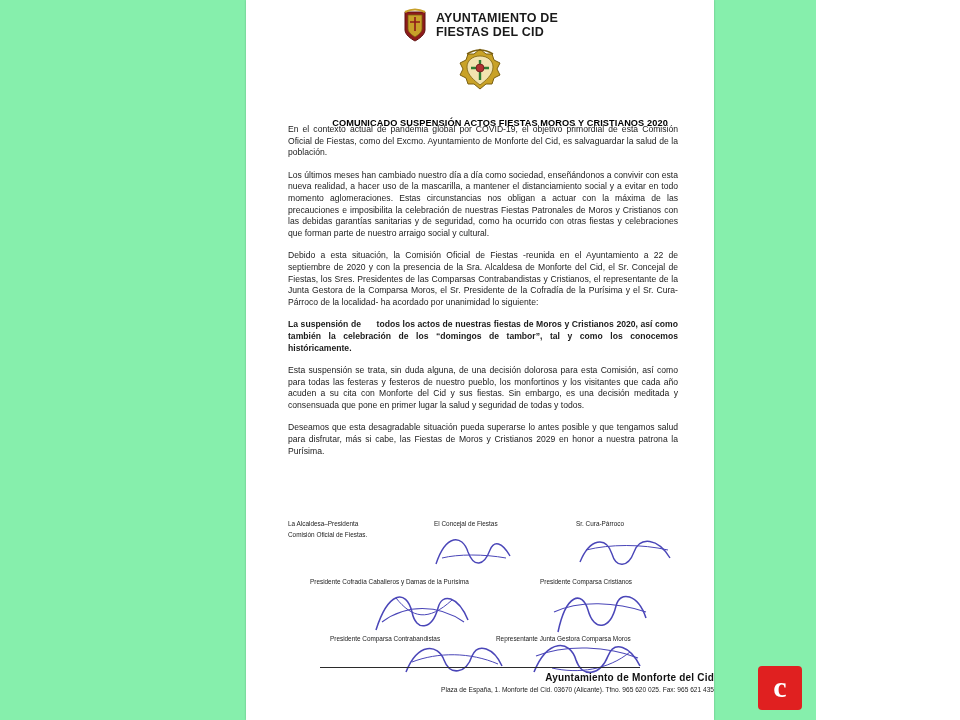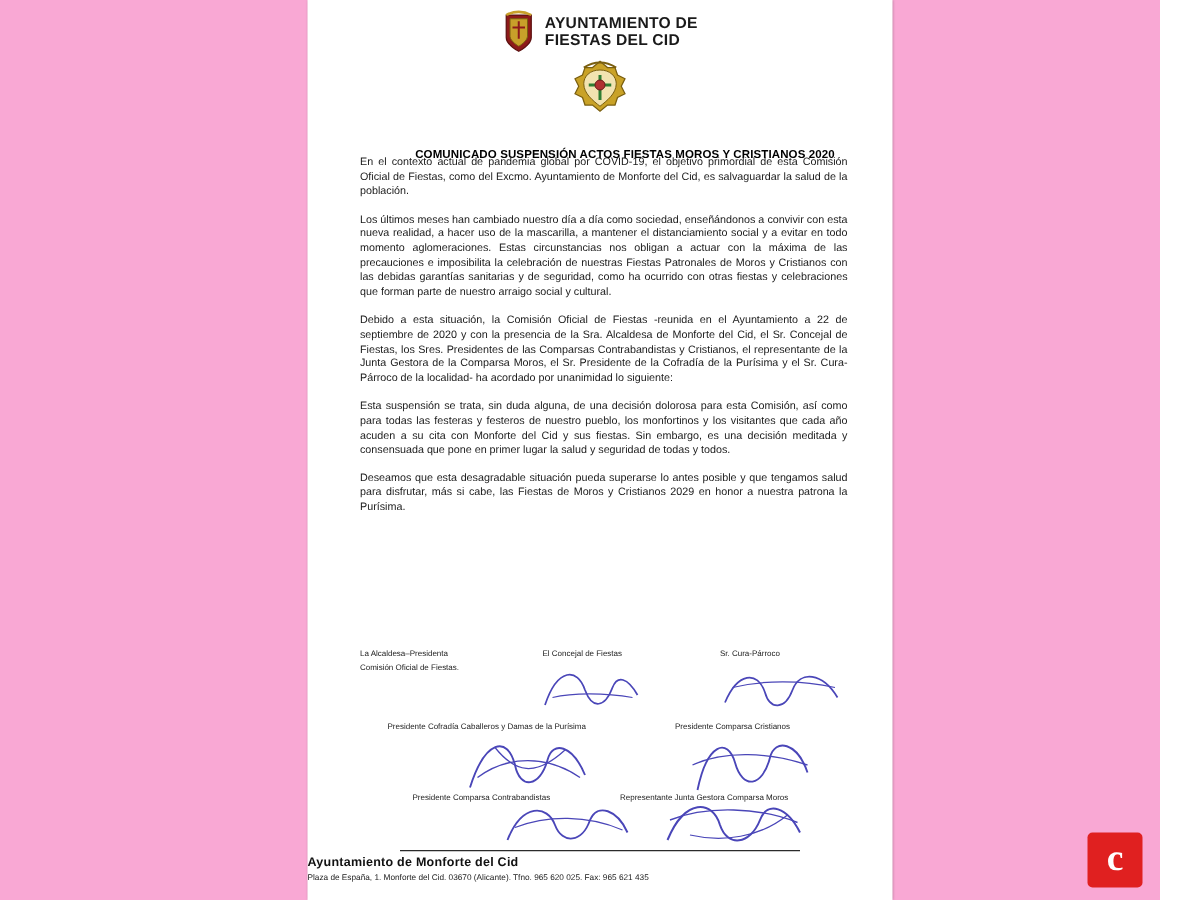--- a/index.html
+++ b/index.html
@@ -8,23 +8,23 @@
   }
   body {
     width: 960px;
     height: 720px;
     background: #ffffff;
     font-family: "Liberation Sans", sans-serif;
     overflow: hidden;
   }
   .page {
     position: relative;
-    width: 928px;
+    width: 816px;
     height: 720px;
-    background: #f9a8d4;
+    background: #86efac;
   }
   .doc {
     position: absolute;
     left: 246px;
     top: 0px;
     width: 468px;
     height: 720px;
     background: #ffffff;
     box-shadow: 0 0 2px rgba(0,0,0,0.25);
     overflow: hidden;
@@ -103,23 +103,23 @@
     font-size: 6.4px;
     color: #1b1b1b;
     white-space: nowrap;
   }
   .squiggle {
     position: absolute;
   }
   .footer {
     position: absolute;
     left: 0;
-    bottom: 14px;
-    width: 468px;
-    text-align: left;
+    bottom: 27px;
+    width: 468px;
+    text-align: right;
   }
   .footer-title {
     font-size: 10px;
     font-weight: bold;
     color: #111;
     letter-spacing: 0.2px;
   }
   .footer-sub {
     font-size: 6.6px;
     color: #222;
@@ -185,20 +185,25 @@
         <path d="M16 8 q13 -8 26 0" fill="none" stroke="#7a5f10" stroke-width="1.5"></path>
       </svg>
     </div>
 
     <div class="doc-title">COMUNICADO SUSPENSIÓN ACTOS FIESTAS MOROS Y CRISTIANOS 2020</div>
 
     <div class="body-col">
       <p class="para">En el contexto actual de pandemia global por COVID-19, el objetivo primordial de esta Comisión Oficial de Fiestas, como del Excmo. Ayuntamiento de Monforte del Cid, es salvaguardar la salud de la población.</p>
       <p class="para">Los últimos meses han cambiado nuestro día a día como sociedad, enseñándonos a convivir con esta nueva realidad, a hacer uso de la mascarilla, a mantener el distanciamiento social y a evitar en todo momento aglomeraciones. Estas circunstancias nos obligan a actuar con la máxima de las precauciones e imposibilita la celebración de nuestras Fiestas Patronales de Moros y Cristianos con las debidas garantías sanitarias y de seguridad, como ha ocurrido con otras fiestas y celebraciones que forman parte de nuestro arraigo social y cultural.</p>
       <p class="para">Debido a esta situación, la Comisión Oficial de Fiestas -reunida en el Ayuntamiento a 22 de septiembre de 2020 y con la presencia de la Sra. Alcaldesa de Monforte del Cid, el Sr. Concejal de Fiestas, los Sres. Presidentes de las Comparsas Contrabandistas y Cristianos, el representante de la Junta Gestora de la Comparsa Moros, el Sr. Presidente de la Cofradía de la Purísima y el Sr. Cura-Párroco de la localidad- ha acordado por unanimidad lo siguiente:</p>
+      <p class="para bold">
+        <span>La suspensión de</span>
+        <span>&nbsp;&nbsp;&nbsp;&nbsp;</span>
+        <span>todos los actos de nuestras fiestas de Moros y Cristianos 2020, así como también la celebración de los “domingos de tambor”, tal y como los conocemos históricamente.</span>
+      </p>
       <p class="para">Esta suspensión se trata, sin duda alguna, de una decisión dolorosa para esta Comisión, así como para todas las festeras y festeros de nuestro pueblo, los monfortinos y los visitantes que cada año acuden a su cita con Monforte del Cid y sus fiestas. Sin embargo, es una decisión meditada y consensuada que pone en primer lugar la salud y seguridad de todas y todos.</p>
       <p class="para">Deseamos que esta desagradable situación pueda superarse lo antes posible y que tengamos salud para disfrutar, más si cabe, las Fiestas de Moros y Cristianos 2029 en honor a nuestra patrona la Purísima.</p>
     </div>
 
     <div class="sig-area">
       <div class="sig-label" style="left:0px; top:0px;">La Alcaldesa–Presidenta</div>
       <div class="sig-label" style="left:0px; top:11px;">Comisión Oficial de Fiestas.</div>
       <div class="sig-label" style="left:146px; top:0px;">El Concejal de Fiestas</div>
       <div class="sig-label" style="left:288px; top:0px;">Sr. Cura-Párroco</div>
 

